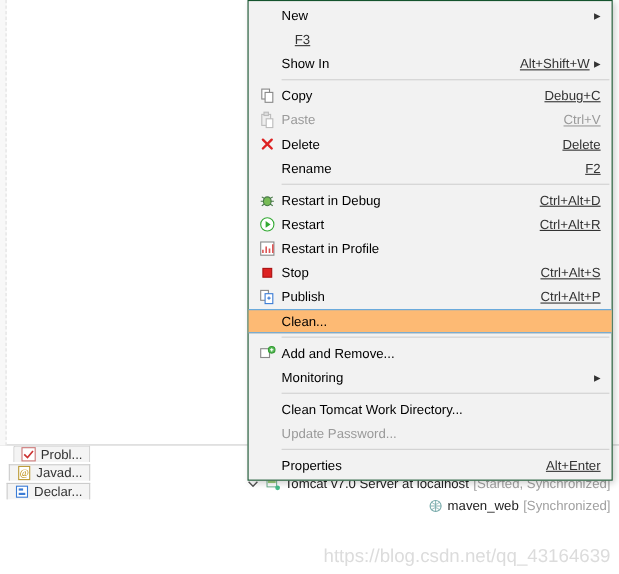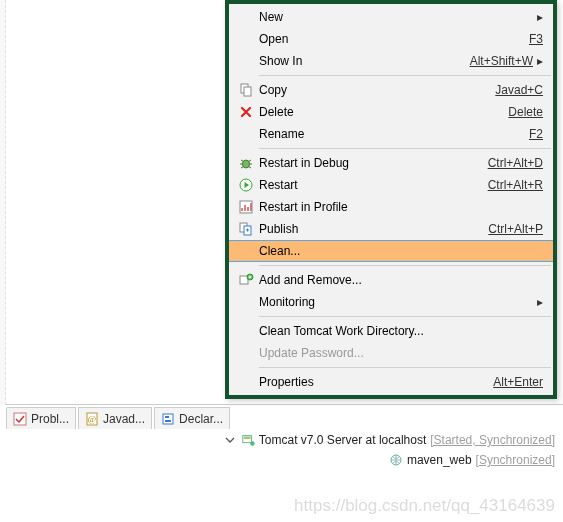--- a/index.html
+++ b/index.html
@@ -36,20 +36,21 @@
   }
   .tabs-row {
     position: absolute;
     top: 405px;
     left: 0;
     height: 24px;
     display: flex;
     align-items: flex-end;
     padding-left: 6px;
     gap: 2px;
+    flex-direction: column;
   }
   .tab {
     display: flex;
     align-items: center;
     height: 22px;
     padding: 0 6px;
     background: #f4f4f4;
     border: 1px solid #ccc;
     border-bottom: none;
     font-size: 12px;
@@ -74,36 +75,36 @@
     font-size: 12px;
     color: #222;
     justify-content: flex-end;
   }
   .tree-row .twisty {
     width: 14px; height: 14px;
     display: inline-flex; align-items:center; justify-content:center;
     color: #666;
   }
   .indent-1 { padding-left: 34px; }
-  .tree-status { color: #a0a0a0; text-decoration: underline; }
+  .tree-status { color: #a0a0a0; }
   .watermark {
     position: absolute;
     bottom: 6px; right: 8px;
     color: #dcdcdc;
     font-size: 17px;
   }
 
   
   .ctx-menu {
     position: absolute;
     top: 0;
     left: 225px;
     width: 332px;
     background: #f2f2f2;
-    border: 4px solid #14532d;
+    border: 1px solid #14532d;
     box-shadow: 2px 2px 6px rgba(0,0,0,0.2);
     padding: 2px 0;
   }
   .ctx-item {
     display: flex;
     align-items: center;
     height: 22px;
     padding: 0 10px 0 4px;
     cursor: default;
   }
@@ -218,41 +219,51 @@
 
   <div class="ctx-menu">
 
     <div class="ctx-item">
       <span class="ctx-icon-col"></span>
       <span class="ctx-label">New</span>
       <span class="ctx-arrow">▸</span>
     </div>
     <div class="ctx-item">
       <span class="ctx-icon-col"></span>
-      <span class="ctx-label">Open</span>
       <span class="ctx-shortcut">F3</span>
     </div>
     <div class="ctx-item">
       <span class="ctx-icon-col"></span>
       <span class="ctx-label">Show In</span>
       <span class="ctx-shortcut">Alt+Shift+W</span>
       <span class="ctx-arrow">▸</span>
     </div>
 
     <div class="ctx-sep"></div>
 
     <div class="ctx-item">
       <span class="ctx-icon-col">
         <svg width="16" height="16" viewBox="0 0 16 16">
             <rect x="3" y="2" width="7" height="9" fill="#fff" stroke="#888"></rect>
             <rect x="6" y="5" width="7" height="9" fill="#fff" stroke="#888"></rect>
           </svg>
       </span>
       <span class="ctx-label">Copy</span>
-      <span class="ctx-shortcut">Javad+C</span>
+      <span class="ctx-shortcut">Debug+C</span>
+    </div>
+    <div class="ctx-item disabled">
+      <span class="ctx-icon-col">
+        <svg width="16" height="16" viewBox="0 0 16 16">
+            <rect x="3" y="3" width="8" height="10" fill="#eee" stroke="#bbb"></rect>
+            <rect x="5" y="1" width="4" height="3" fill="#ddd" stroke="#bbb"></rect>
+            <rect x="7" y="7" width="6" height="8" fill="#fff" stroke="#bbb"></rect>
+          </svg>
+      </span>
+      <span class="ctx-label">Paste</span>
+      <span class="ctx-shortcut">Ctrl+V</span>
     </div>
     <div class="ctx-item">
       <span class="ctx-icon-col">
         <svg width="16" height="16" viewBox="0 0 16 16">
             <path d="M4 4 L12 12 M12 4 L4 12" stroke="#d22" stroke-width="2.2" stroke-linecap="round"></path>
           </svg>
       </span>
       <span class="ctx-label">Delete</span>
       <span class="ctx-shortcut">Delete</span>
     </div>
@@ -294,20 +305,29 @@
         <svg width="16" height="16" viewBox="0 0 16 16">
             <rect x="2" y="2" width="12" height="12" fill="#fff" stroke="#888"></rect>
             <path d="M4 12 L4 9 M7 12 L7 6 M10 12 L10 8 M13 12 L13 4" stroke="#d55" stroke-width="1.5"></path>
           </svg>
       </span>
       <span class="ctx-label">Restart in Profile</span>
     </div>
     <div class="ctx-item">
       <span class="ctx-icon-col">
         <svg width="16" height="16" viewBox="0 0 16 16">
+            <rect x="4" y="4" width="8" height="8" fill="#d22" stroke="#a11"></rect>
+          </svg>
+      </span>
+      <span class="ctx-label">Stop</span>
+      <span class="ctx-shortcut">Ctrl+Alt+S</span>
+    </div>
+    <div class="ctx-item">
+      <span class="ctx-icon-col">
+        <svg width="16" height="16" viewBox="0 0 16 16">
             <rect x="2" y="2" width="7" height="9" fill="#fff" stroke="#888"></rect>
             <rect x="6" y="5" width="7" height="9" fill="#fff" stroke="#3a7bd5"></rect>
             <path d="M8 9 L11 9 M9.5 7.5 L9.5 10.5" stroke="#3a7bd5"></path>
           </svg>
       </span>
       <span class="ctx-label">Publish</span>
       <span class="ctx-shortcut">Ctrl+Alt+P</span>
     </div>
     <div class="ctx-item highlight">
       <span class="ctx-icon-col"></span>

